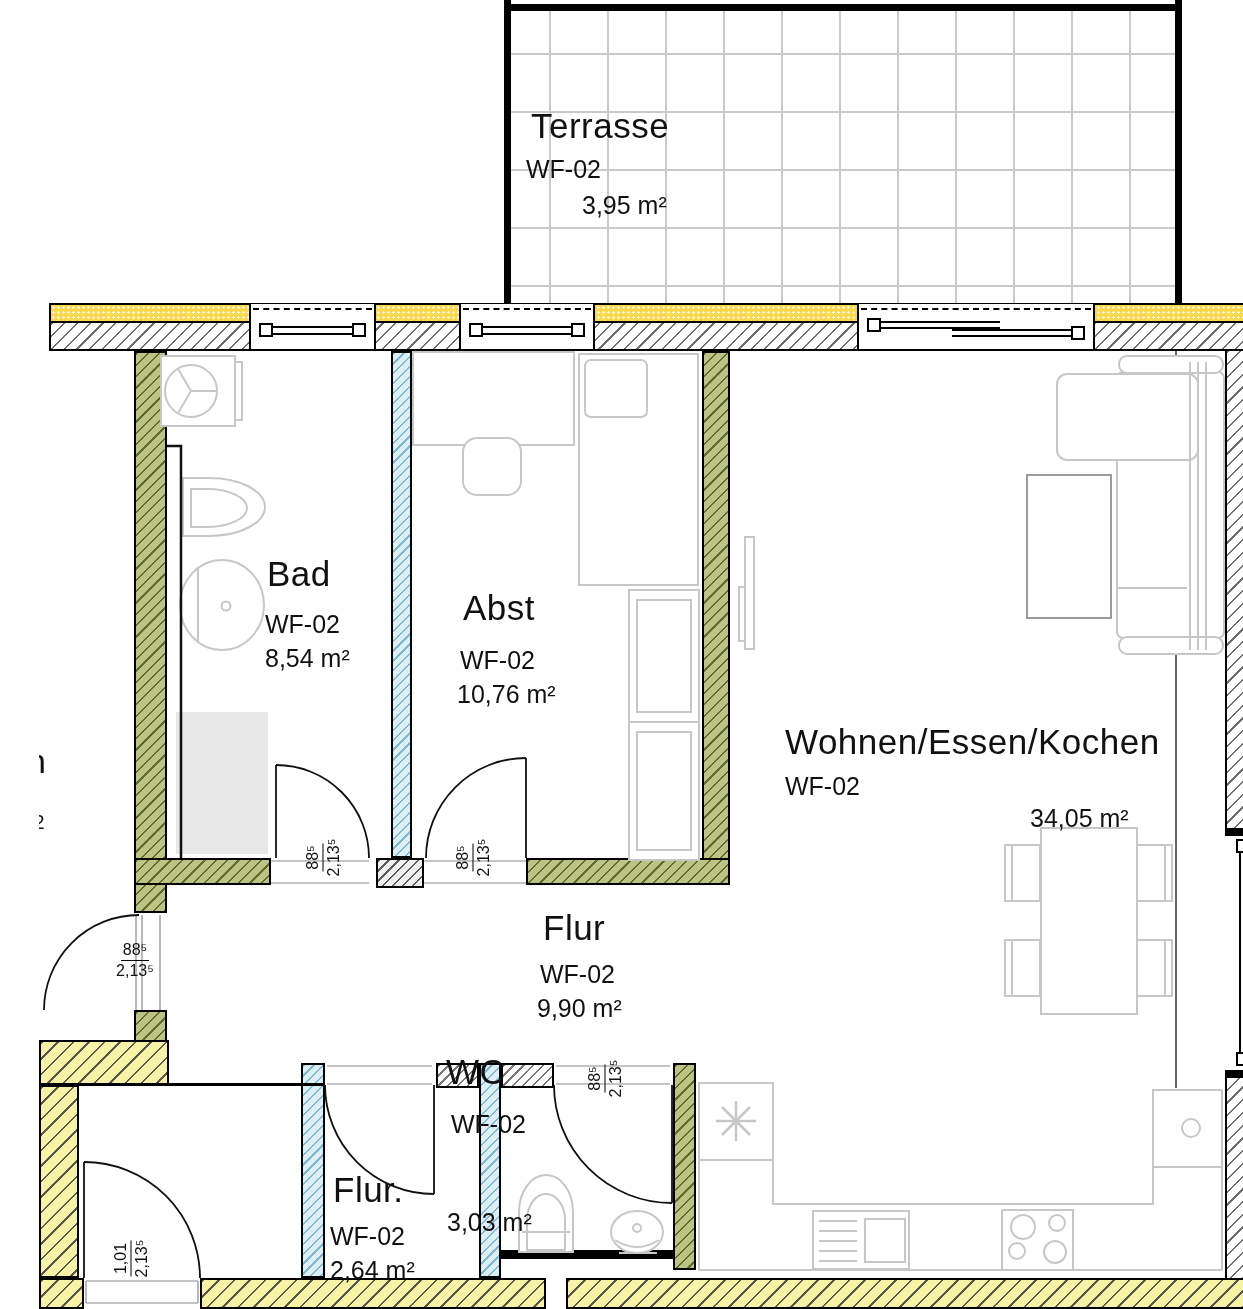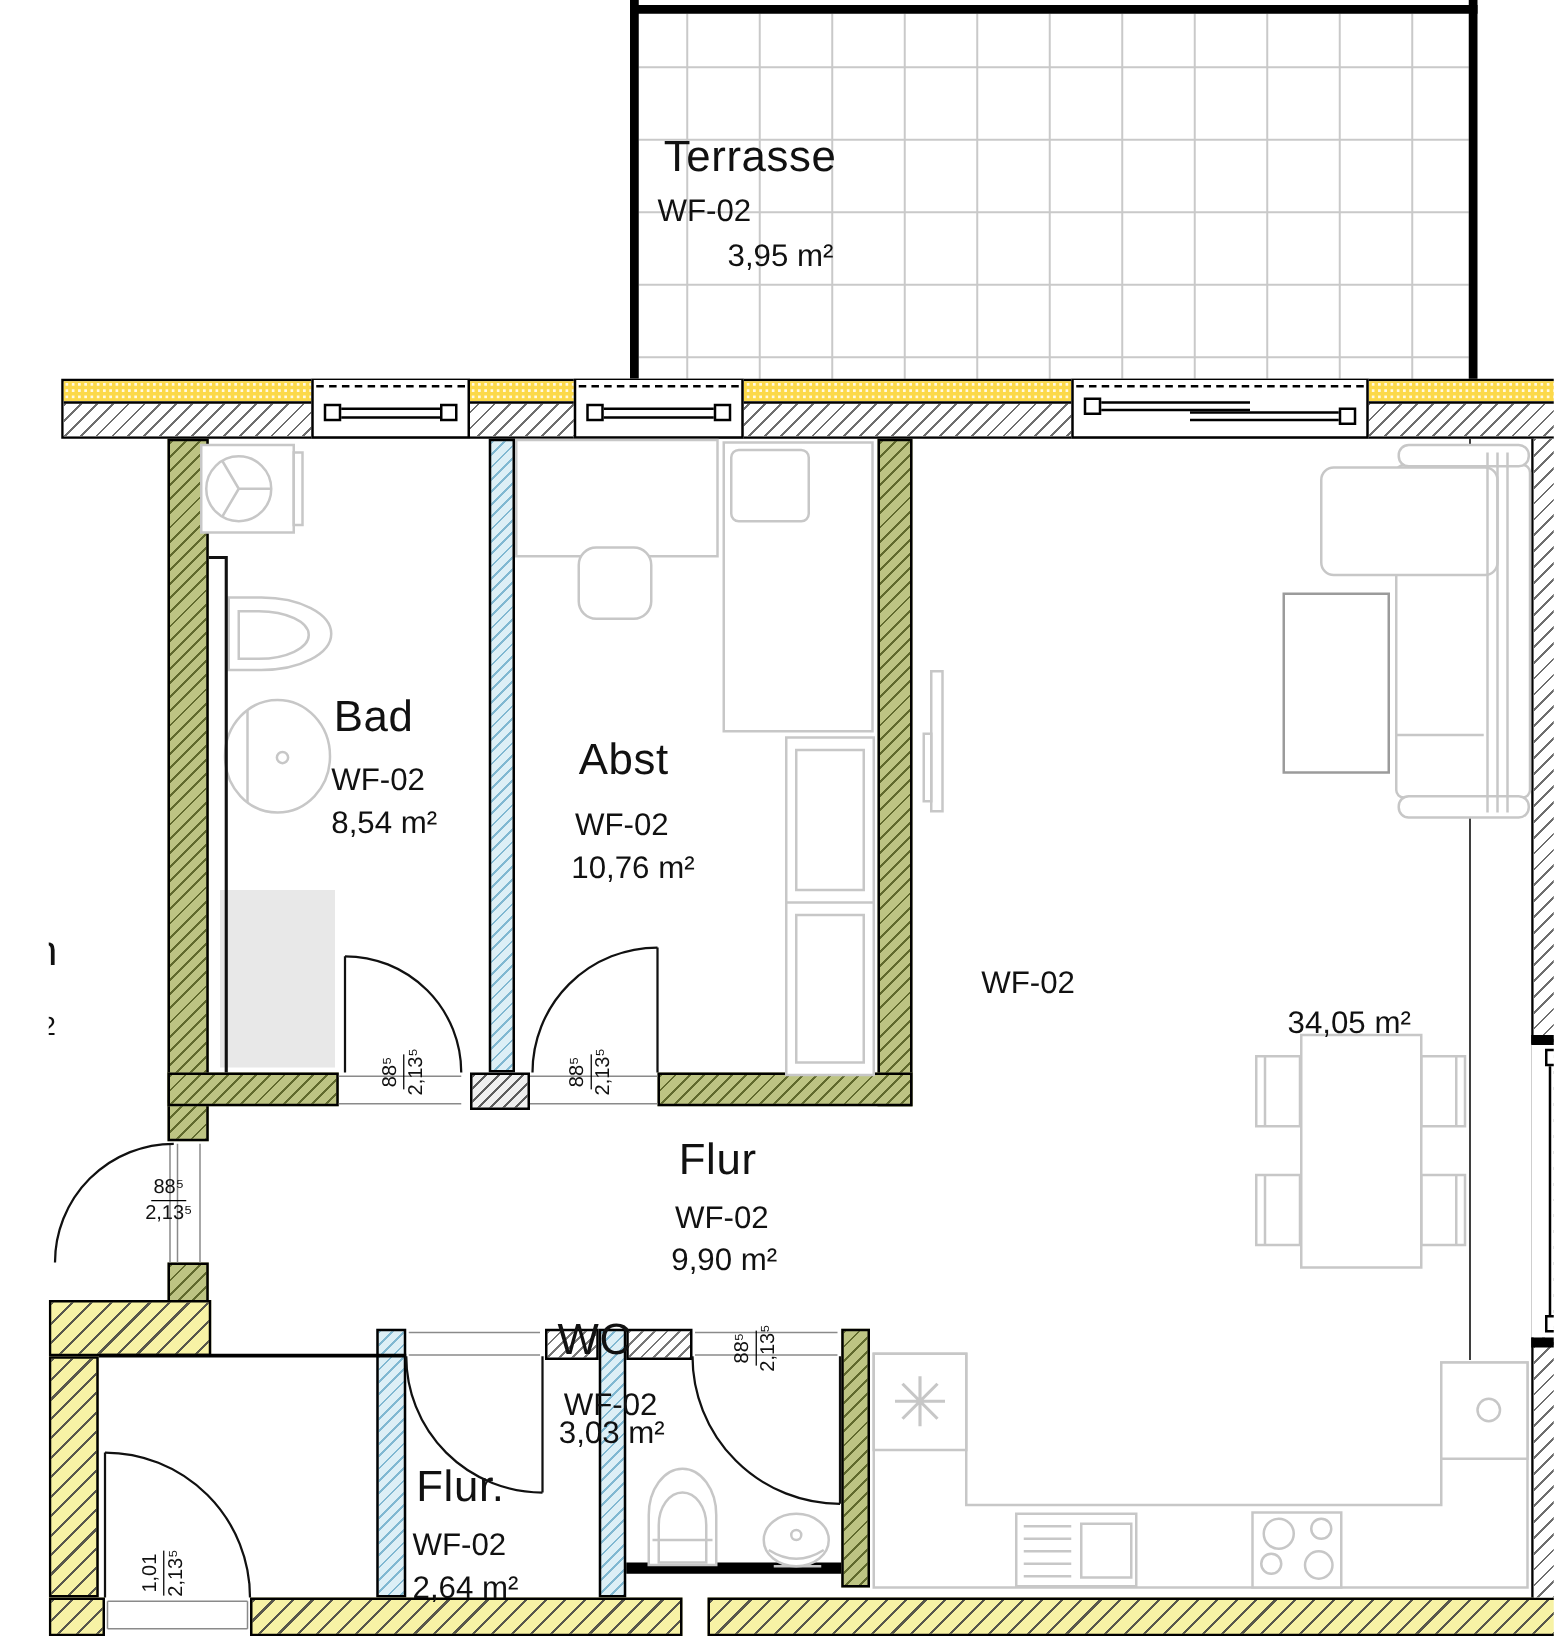--- a/index.html
+++ b/index.html
@@ -299,30 +299,31 @@
   <div class="slabel" style="left:543px;top:191px">3,95 m²</div>
 
   <div class="rlabel" style="left:228px;top:554px">Bad</div>
   <div class="slabel" style="left:226px;top:610px">WF-02</div>
   <div class="slabel" style="left:226px;top:644px">8,54 m²</div>
 
   <div class="rlabel" style="left:424px;top:588px">Abst</div>
   <div class="slabel" style="left:421px;top:646px">WF-02</div>
   <div class="slabel" style="left:418px;top:680px">10,76 m²</div>
 
+  <div class="rlabel" style="left:746px;top:722px">Wohnen/Essen/Kochen</div>
   <div class="slabel" style="left:746px;top:772px">WF-02</div>
   <div class="slabel" style="left:991px;top:804px">34,05 m²</div>
 
   <div class="rlabel" style="left:504px;top:908px">Flur</div>
   <div class="slabel" style="left:501px;top:960px">WF-02</div>
   <div class="slabel" style="left:498px;top:994px">9,90 m²</div>
 
   <div class="rlabel" style="left:407px;top:1052px">WC</div>
   <div class="slabel" style="left:412px;top:1110px">WF-02</div>
-  <div class="slabel" style="left:408px;top:1132px">3,03 m²</div>
+  <div class="slabel" style="left:408px;top:1208px">3,03 m²</div>
 
   <div class="rlabel" style="left:294px;top:1170px">Flur.</div>
   <div class="slabel" style="left:291px;top:1222px">WF-02</div>
   <div class="slabel" style="left:291px;top:1256px">2,64 m²</div>
 
   <div class="frag" style="left:-12px;top:742px;font-size:34px">n</div>
   <div class="frag" style="left:-6px;top:810px;font-size:21px">2</div>
 
   <div class="dim rot" style="left:254px;top:837px">
     <span class="num"><span>88⁵</span></span>

